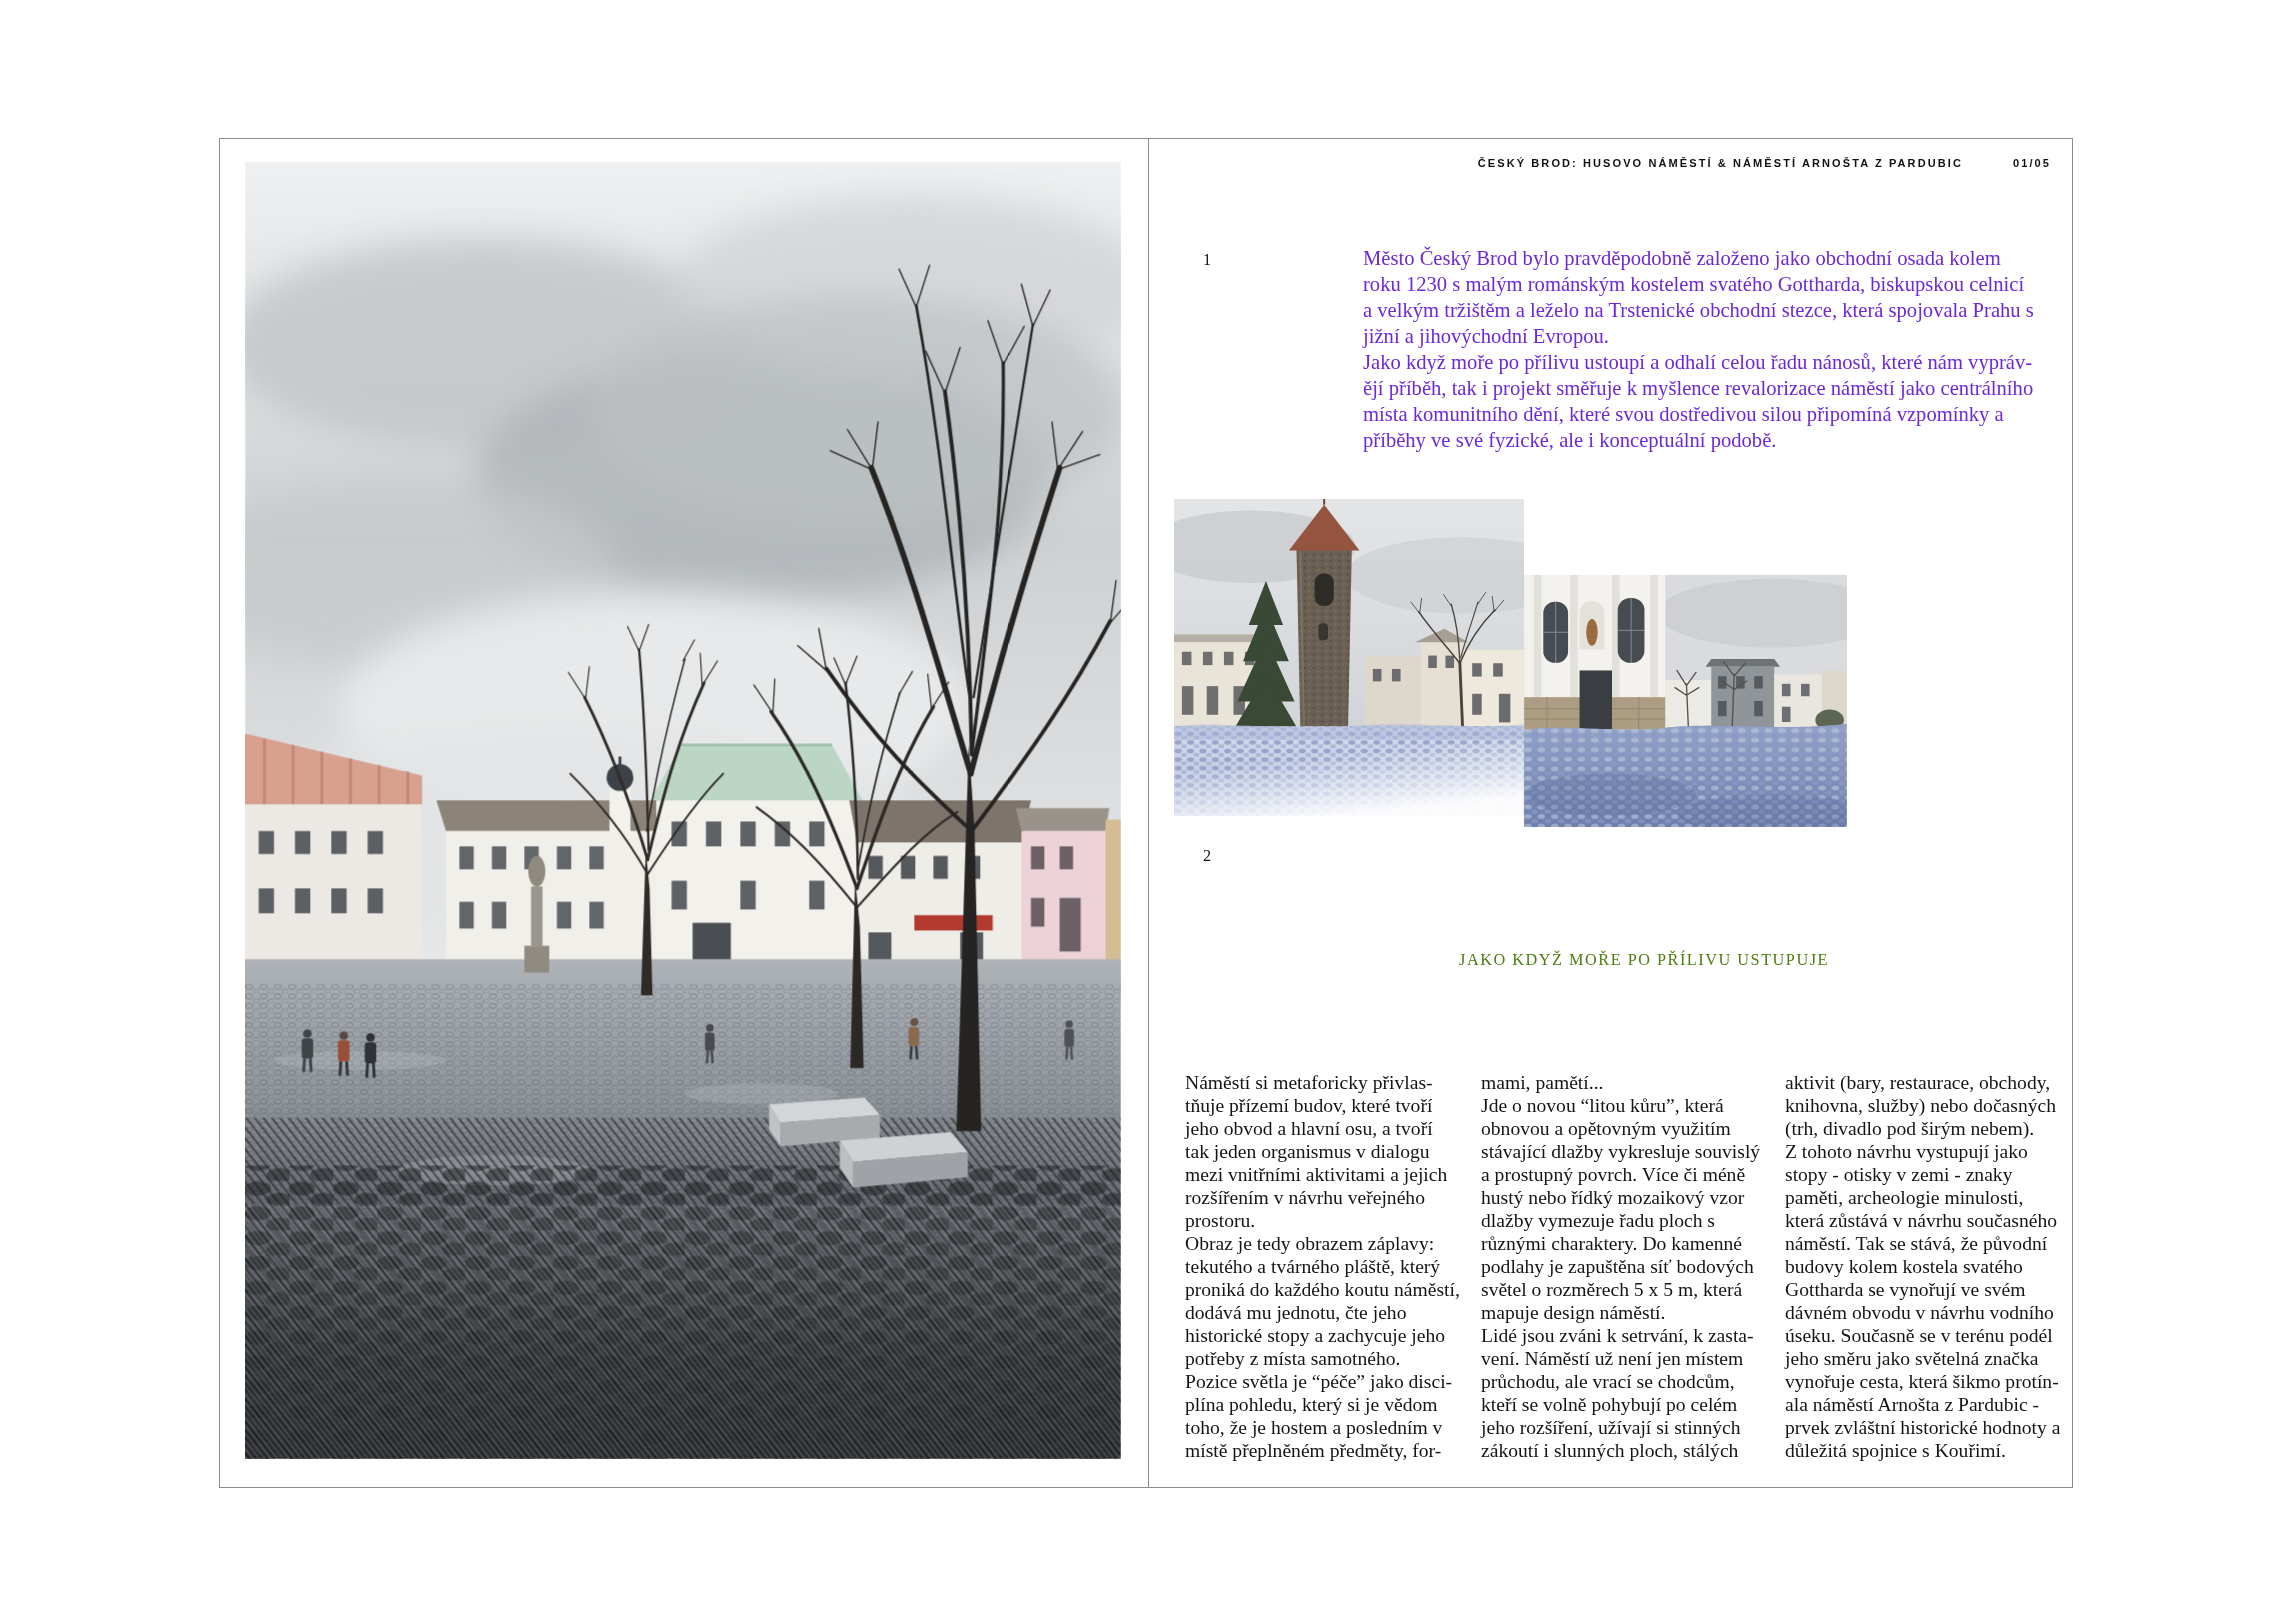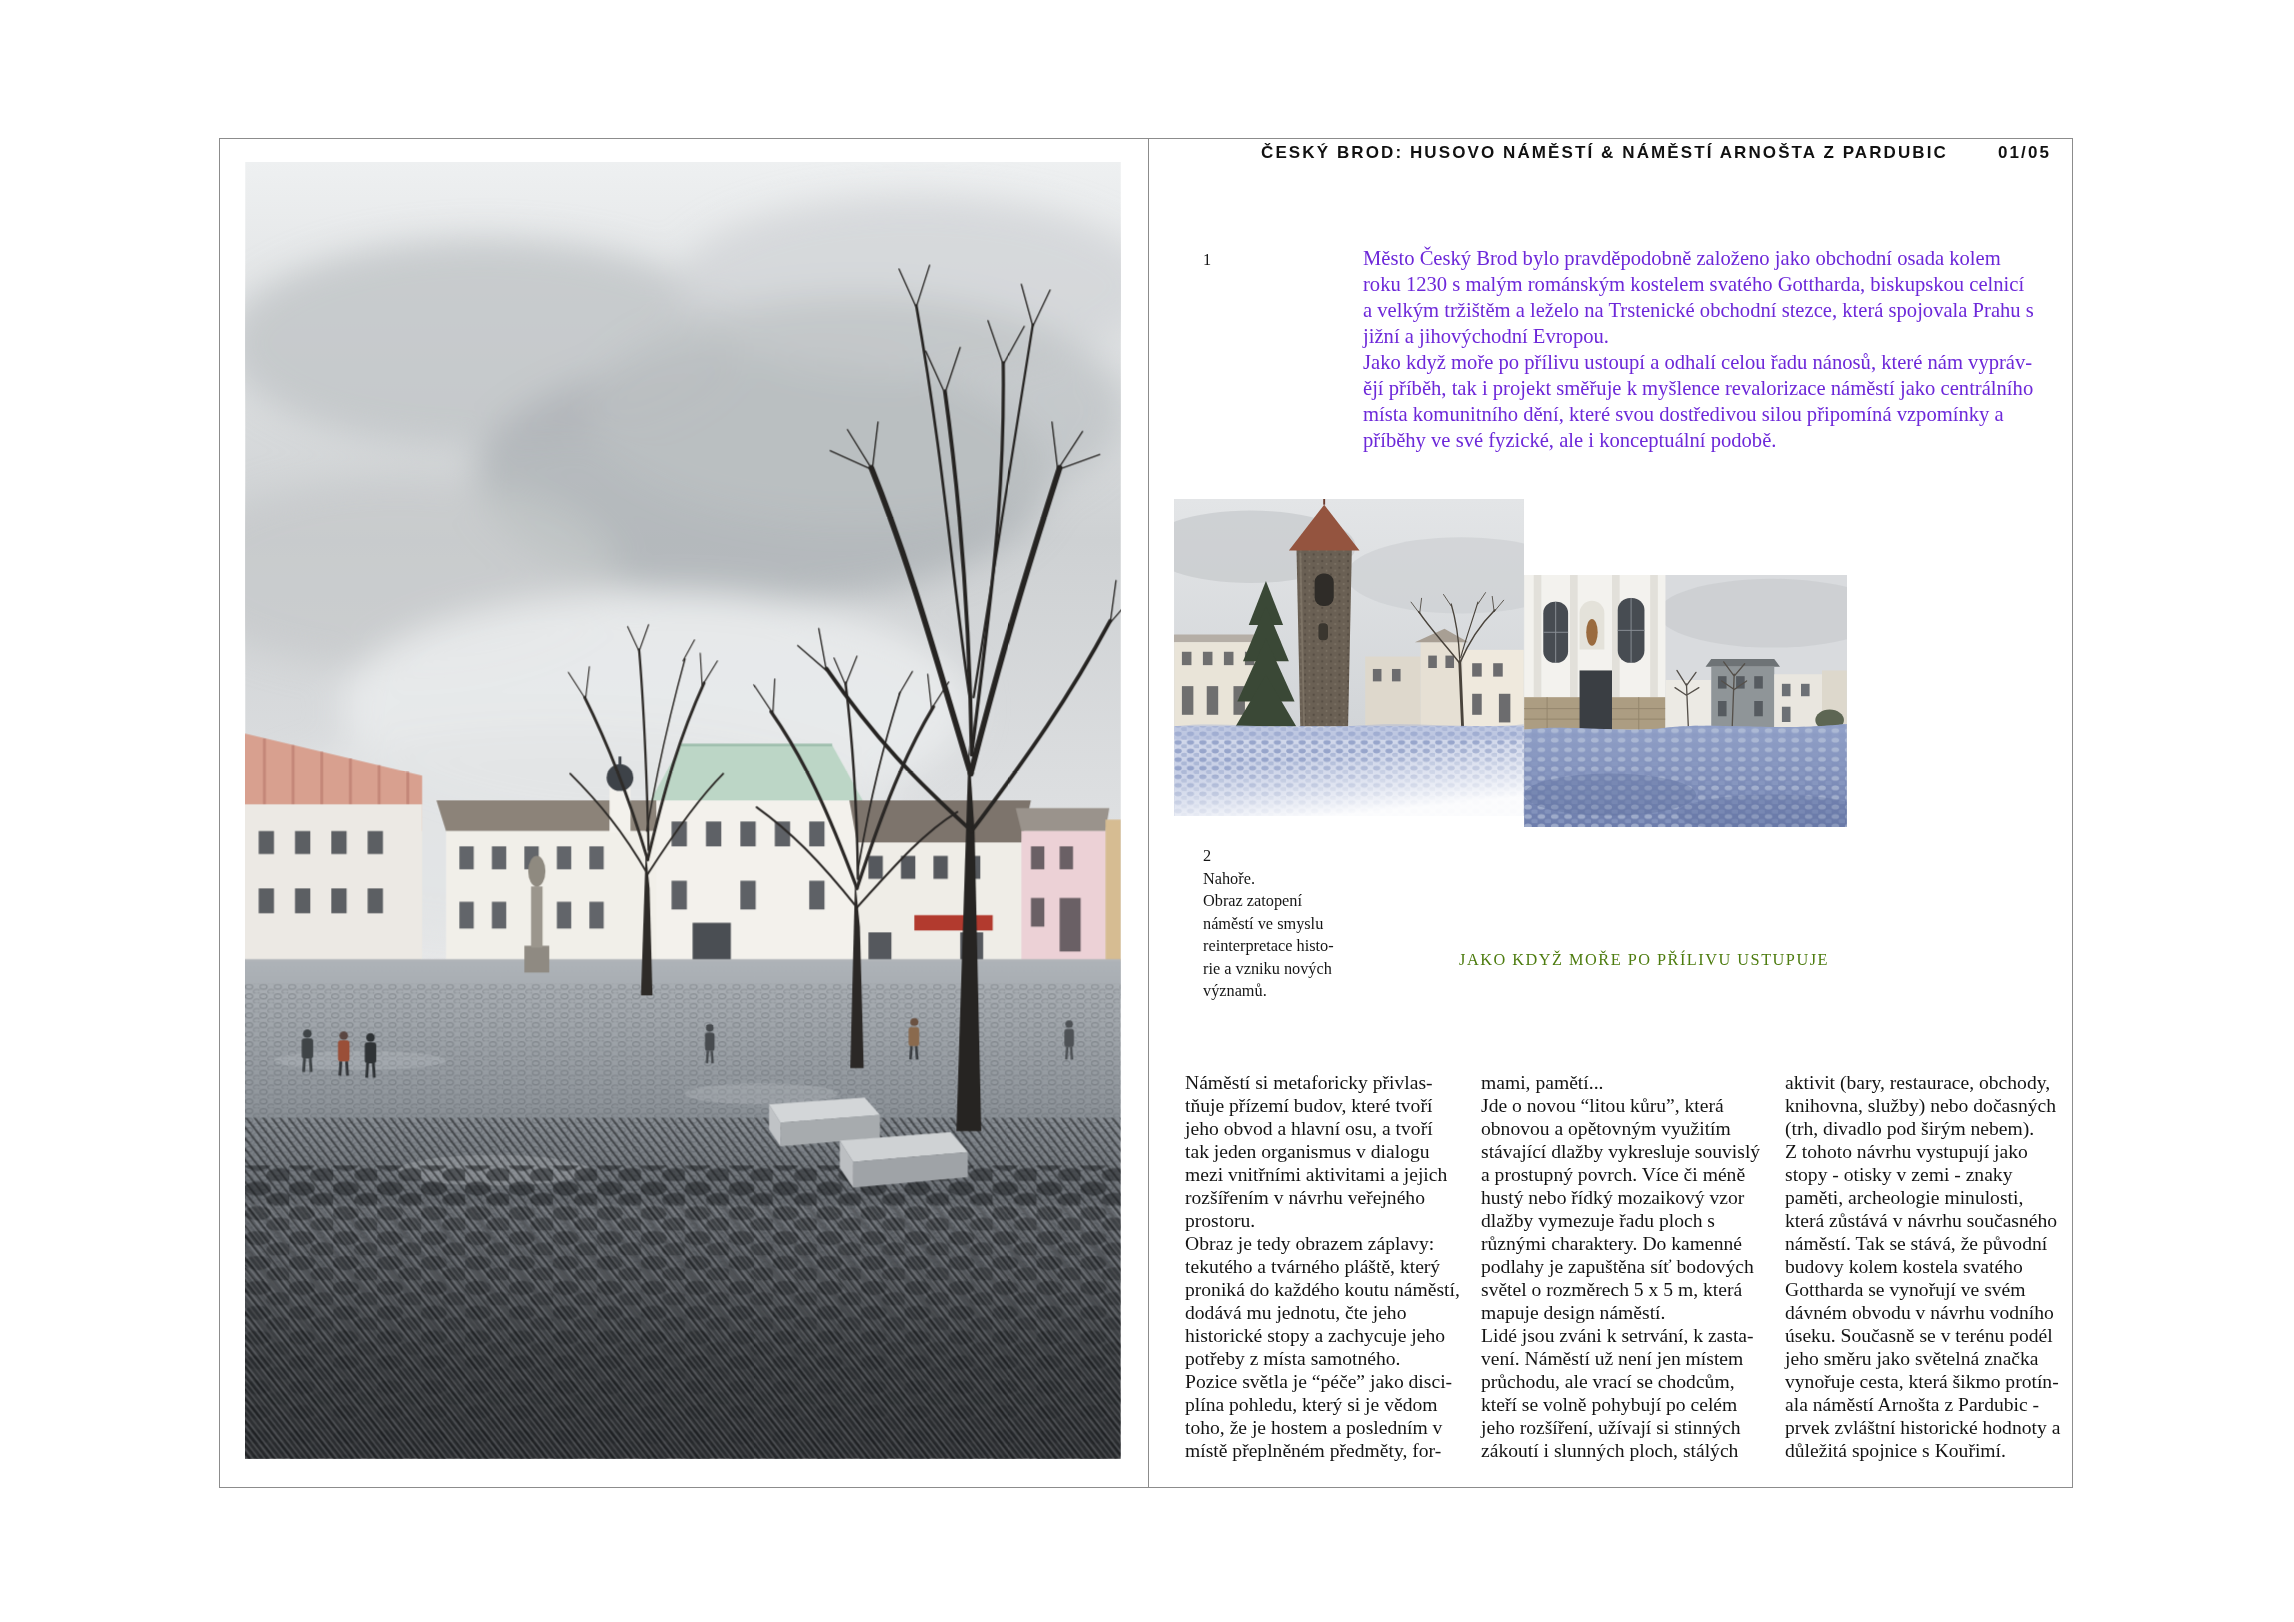--- a/index.html
+++ b/index.html
@@ -3,22 +3,22 @@
 <meta charset="utf-8">
 <style>
   html,body{margin:0;padding:0;background:#ffffff;}
   body{width:2294px;height:1622px;position:relative;font-family:"Liberation Serif",serif;color:#1a1a1a;overflow:hidden;}
   .abs{position:absolute;}
   .spread-border{left:219px;top:138px;width:1854px;height:1350px;border:1px solid #8c8c8c;box-sizing:border-box;}
   .page-divider{left:1148px;top:138px;width:1px;height:1350px;background:#8c8c8c;}
   .hero{left:245px;top:162px;width:876px;height:1297px;overflow:hidden;}
   .photoA{left:1174px;top:499px;width:350px;height:317px;overflow:hidden;z-index:1;background:#dfe1e3;}
   .photoB{left:1524px;top:575px;width:323px;height:252px;overflow:hidden;z-index:2;background:#d9dbde;}
-  .header-row{left:1185px;top:143px;width:866px;display:flex;justify-content:flex-end;align-items:baseline;gap:50px;
-    font-family:"Liberation Sans",sans-serif;font-size:17px;font-weight:700;letter-spacing:2.1px;color:#111;}
+  .header-row{left:1185px;top:157px;width:866px;display:flex;justify-content:flex-end;align-items:baseline;gap:50px;
+    font-family:"Liberation Sans",sans-serif;font-size:11px;font-weight:700;letter-spacing:2.1px;color:#111;}
   .caption{width:163px;font-size:16.3px;line-height:22.5px;color:#151515;}
   .caption .num{display:block;}
   .lines{white-space:pre-line;}
   .intro{left:1363px;top:245px;width:707px;font-size:20.6px;line-height:26px;color:#6d28d9;}
   .cap1{left:1203px;top:249px;}
   .cap2{left:1203px;top:845px;}
   .title-block{left:1357px;top:941px;width:574px;text-align:center;}
   .article-title{font-size:45px;line-height:50px;font-weight:400;color:#0e0e0e;}
   .article-subtitle{margin-top:8.6px;font-size:16.3px;letter-spacing:1.5px;color:#4d7c0f;font-family:Liberation Serif, serif;}
   .col{top:1071px;font-size:19.6px;line-height:23px;color:#141414;}
@@ -435,26 +435,20 @@
 
   <path d="M0,162 C50,156 100,166 148,160 C200,154 260,164 338,156 L338,264 L0,264 Z" fill="url(#cpav)"></path>
   <path d="M0,162 C50,156 100,166 148,160 C200,154 260,164 338,156 L338,264 L0,264 Z" fill="url(#ccob)"></path>
   <ellipse cx="90" cy="230" rx="90" ry="22" fill="#5f6f9e" opacity="0.35"></ellipse>
   <ellipse cx="260" cy="250" rx="100" ry="20" fill="#5f6f9e" opacity="0.3"></ellipse>
 </svg>
 </div>
 
 <div class="abs caption cap2">
   <span class="num">2</span>
-  <span class="lines">Nahoře.
-Obraz zatopení
-náměstí ve smyslu
-reinterpretace histo-
-rie a vzniku nových
-významů.</span>
 </div>
 
 <div class="abs title-block">
   <div class="article-subtitle">JAKO KDYŽ MOŘE PO PŘÍLIVU USTUPUJE</div>
 </div>
 
 <div class="abs col col1 lines">Náměstí si metaforicky přivlas-
 tňuje přízemí budov, které tvoří
 jeho obvod a hlavní osu, a tvoří
 tak jeden organismus v dialogu

